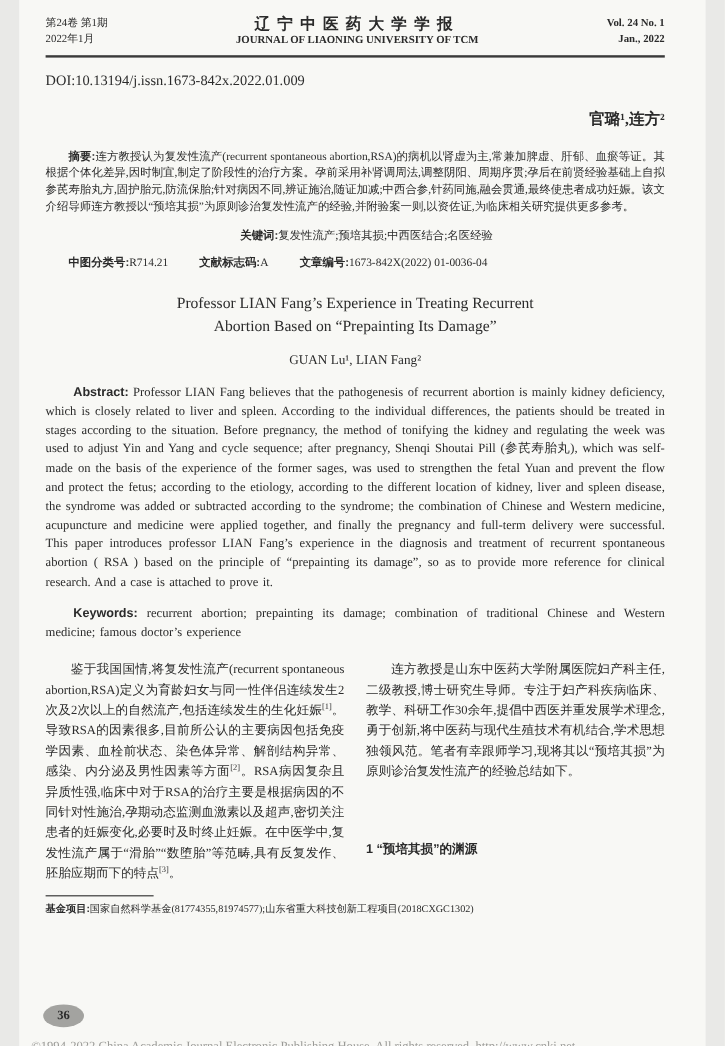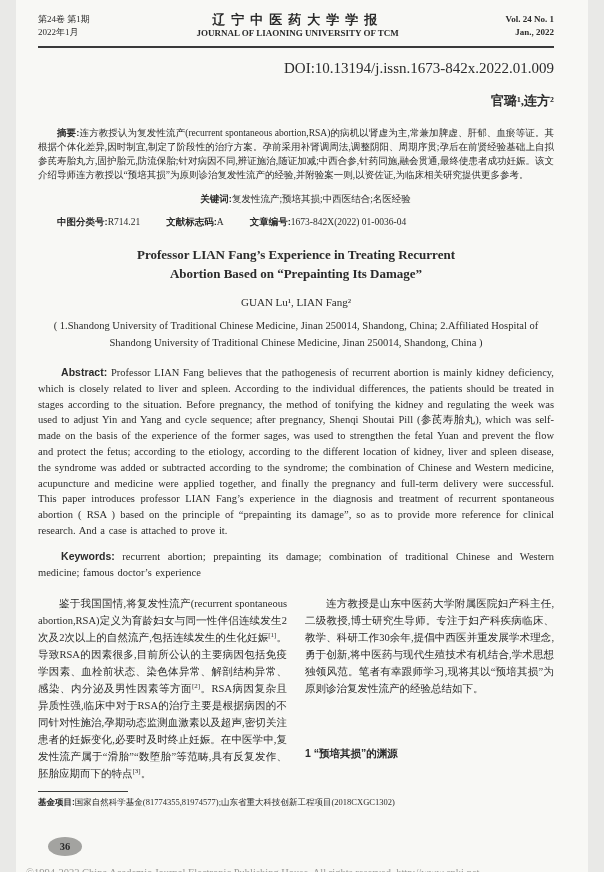--- a/index.html
+++ b/index.html
@@ -19,51 +19,51 @@
   
   .masthead { display: flex; justify-content: space-between; align-items: center; }
   .mh-block { font-size: 9px; line-height: 13px; }
   .mh-left { text-align: left; }
   .mh-center { text-align: center; }
   .mh-right { text-align: right; font-weight: bold; }
   .journal-cn { font-size: 13px; font-weight: bold; letter-spacing: 6px; line-height: 15px; }
   .journal-en { font-size: 9px; font-weight: bold; line-height: 13px; }
   .masthead-rule { border: none; border-top: 2px solid #3a3a3a; margin: 6px 0 0 0; }
   
-  .doi-line { text-align: right; font-size: 15px; margin-top: 12px; }
+  .doi-line { text-align: left; font-size: 12px; margin-top: 12px; }
   
   .title-cn { text-align: center; font-size: 22px; font-weight: bold; margin-top: 22px; letter-spacing: 1px; }
   .authors-cn { text-align: right; font-size: 13px; font-weight: bold; margin-top: 15px; }
   .affil-cn { text-align: center; font-size: 9.5px; margin-top: 7px; }
   
   .abstract-cn { font-size: 9.5px; line-height: 14px; text-align: justify; margin-top: 16px; text-indent: 2em; }
   .kw-cn { font-size: 9.5px; line-height: 14px; text-indent: 2em; margin-top: 0; text-align: center; }
   .meta-line { font-size: 9.5px; line-height: 14px; text-indent: 2em; margin-top: 0; }
   .meta-line .gap { display: inline-block; width: 26px; }
   .lbl { font-weight: bold; font-family: "Liberation Sans", "DejaVu Sans", sans-serif; }
   
-  .title-en { text-align: center; font-size: 13px; font-weight: bold; line-height: 19px; margin-top: 16px; }
+  .title-en { text-align: center; font-size: 13px; font-weight: normal; line-height: 19px; margin-top: 16px; }
   .authors-en { text-align: center; font-size: 11px; margin-top: 13px; }
   .affil-en { text-align: center; font-size: 10.5px; line-height: 17px; margin: 9px auto 0 auto; max-width: 512px; }
   
   .abstract-en { font-size: 10.5px; line-height: 15.8px; text-align: justify; margin-top: 14px; text-indent: 2.2em; word-spacing: 1px; }
   .kw-en { font-size: 10.5px; line-height: 15.8px; text-align: justify; text-indent: 2.2em; margin-top: 0; word-spacing: 1px; }
   
   .columns { display: flex; gap: 18px; margin-top: 14px; }
   .col { width: calc(50% - 9px); font-size: 10.5px; line-height: 17px; text-align: justify; }
   .col p { margin: 0; text-indent: 2em; }
   .sec-heading { font-weight: bold; font-family: "Liberation Sans", "DejaVu Sans", sans-serif; margin: 0; }
   sup { font-size: 7px; line-height: 0; }
   
   .footnote-rule { border: none; border-top: 1px solid #3a3a3a; width: 90px; margin: 9px 0 4px 0; }
   .footnotes { font-size: 8.5px; line-height: 12.5px; }
   .footnotes p { margin: 0; }
   
   .page-badge {
-    position: absolute; left: 32px; bottom: 16px;
+    position: absolute; left: 20px; bottom: 16px;
     width: 34px; height: 19px; border-radius: 50%;
     background: #a3a3a0; color: #2b2b2b;
     font-size: 10.5px; font-weight: bold;
     display: flex; align-items: center; justify-content: center;
   }
   .copyright {
     position: absolute; left: 10px; right: 10px; bottom: -6px;
     font-size: 10.5px; color: #9a9a97; white-space: nowrap;
   }
 </style>
@@ -94,21 +94,20 @@
 
   <p class="abstract-cn"><span class="lbl">摘要:</span><span>连方教授认为复发性流产(recurrent spontaneous abortion,RSA)的病机以肾虚为主,常兼加脾虚、肝郁、血瘀等证。其根据个体化差异,因时制宜,制定了阶段性的治疗方案。孕前采用补肾调周法,调整阴阳、周期序贯;孕后在前贤经验基础上自拟参芪寿胎丸方,固护胎元,防流保胎;针对病因不同,辨证施治,随证加减;中西合参,针药同施,融会贯通,最终使患者成功妊娠。该文介绍导师连方教授以“预培其损”为原则诊治复发性流产的经验,并附验案一则,以资佐证,为临床相关研究提供更多参考。</span></p>
   <p class="kw-cn"><span class="lbl">关键词:</span><span>复发性流产;预培其损;中西医结合;名医经验</span></p>
   <p class="meta-line"><span class="lbl">中图分类号:</span><span>R714.21</span><span class="gap"></span><span class="lbl">文献标志码:</span><span>A</span><span class="gap"></span><span class="lbl">文章编号:</span><span>1673-842X(2022) 01-0036-04</span></p>
 
   <div class="title-en">
     <div>Professor LIAN Fang’s Experience in Treating Recurrent</div>
     <div>Abortion Based on “Prepainting Its Damage”</div>
   </div>
   <div class="authors-en">GUAN Lu¹, LIAN Fang²</div>
-  <div class="affil-en">( 1.Shandong University of Traditional Chinese Medicine, Jinan 250014, Shandong, China; 2.Affiliated Hospital of Shandong University of Traditional Chinese Medicine, Jinan 250014, Shandong, China )</div>
 
   <p class="abstract-en"><span class="lbl">Abstract:</span> <span>Professor LIAN Fang believes that the pathogenesis of recurrent abortion is mainly kidney deficiency, which is closely related to liver and spleen. According to the individual differences, the patients should be treated in stages according to the situation. Before pregnancy, the method of tonifying the kidney and regulating the week was used to adjust Yin and Yang and cycle sequence; after pregnancy, Shenqi Shoutai Pill (参芪寿胎丸), which was self-made on the basis of the experience of the former sages, was used to strengthen the fetal Yuan and prevent the flow and protect the fetus; according to the etiology, according to the different location of kidney, liver and spleen disease, the syndrome was added or subtracted according to the syndrome; the combination of Chinese and Western medicine, acupuncture and medicine were applied together, and finally the pregnancy and full-term delivery were successful. This paper introduces professor LIAN Fang’s experience in the diagnosis and treatment of recurrent spontaneous abortion ( RSA ) based on the principle of “prepainting its damage”, so as to provide more reference for clinical research. And a case is attached to prove it.</span></p>
   <p class="kw-en"><span class="lbl">Keywords:</span> <span>recurrent abortion; prepainting its damage; combination of traditional Chinese and Western medicine; famous doctor’s experience</span></p>
 
   <div class="columns">
     <div class="col">
       <p>鉴于我国国情,将复发性流产(recurrent spontaneous abortion,RSA)定义为育龄妇女与同一性伴侣连续发生2次及2次以上的自然流产,包括连续发生的生化妊娠<sup>[1]</sup>。导致RSA的因素很多,目前所公认的主要病因包括免疫学因素、血栓前状态、染色体异常、解剖结构异常、感染、内分泌及男性因素等方面<sup>[2]</sup>。RSA病因复杂且异质性强,临床中对于RSA的治疗主要是根据病因的不同针对性施治,孕期动态监测血激素以及超声,密切关注患者的妊娠变化,必要时及时终止妊娠。在中医学中,复发性流产属于“滑胎”“数堕胎”等范畴,具有反复发作、胚胎应期而下的特点<sup>[3]</sup>。</p>
     </div>
     <div class="col">
       <p>连方教授是山东中医药大学附属医院妇产科主任,二级教授,博士研究生导师。专注于妇产科疾病临床、教学、科研工作30余年,提倡中西医并重发展学术理念,勇于创新,将中医药与现代生殖技术有机结合,学术思想独领风范。笔者有幸跟师学习,现将其以“预培其损”为原则诊治复发性流产的经验总结如下。</p>

